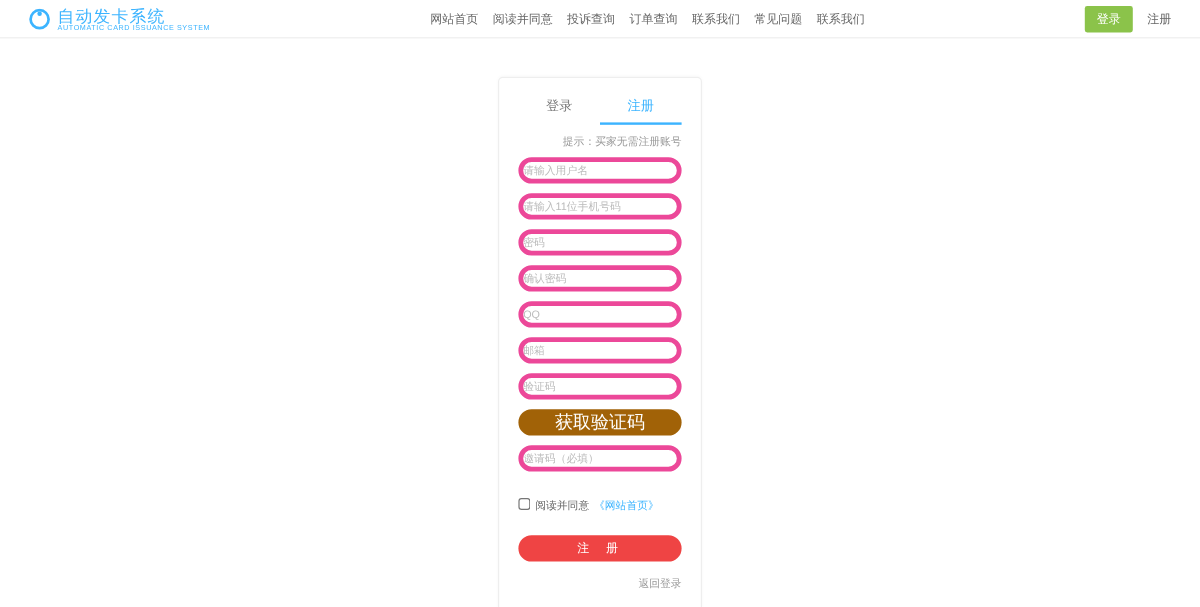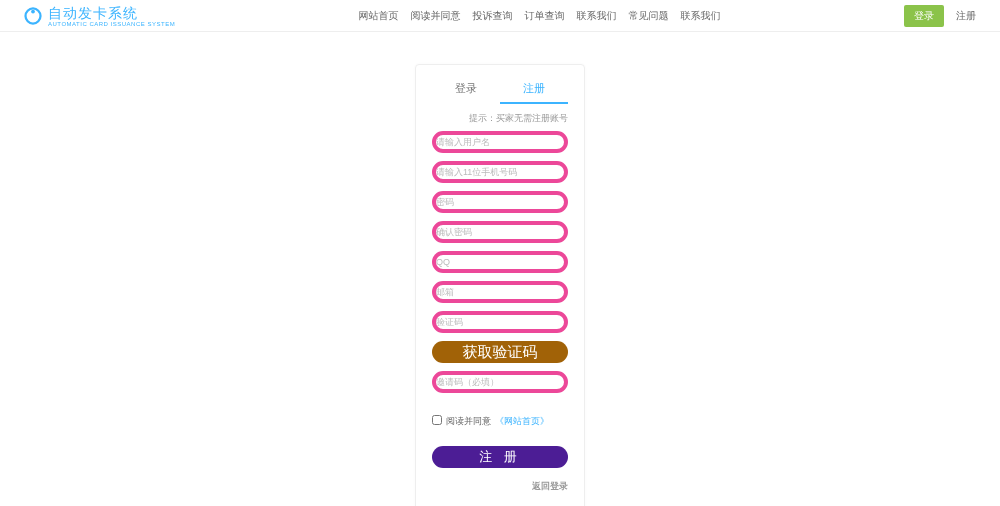--- a/index.html
+++ b/index.html
@@ -20,22 +20,22 @@
 .tabs { display: flex; margin-bottom: 8px; }
 .tab { flex: 1; text-align: center; padding: 4px 0 6px; font-size: 11px; color: #777; cursor: pointer; }
 .tab.active { color: #3cb4ff; border-bottom: 2px solid #3cb4ff; }
 .hint { font-size: 9px; color: #999; text-align: right; margin-bottom: 6px; }
 .input { width: 100%; border: 4px solid #ec4899; border-radius: 12px; height: 22px; font-size: 9px; text-align: left; color: #666; outline: none; margin-bottom: 8px; }
 .input::placeholder { color: #bbb; }
 .btn-code { width: 100%; background: #a16207; color: #fff; border: none; border-radius: 12px; height: 22px; font-size: 15px; cursor: pointer; margin-bottom: 8px; }
 .agree-row { display: flex; align-items: flex-start; gap: 4px; font-size: 9px; color: #666; margin: 14px 0 18px; }
 .agree-row input { width: 10px; height: 10px; }
 .agree-link { color: #3cb4ff; text-decoration: none; cursor: pointer; }
-.btn-submit { width: 100%; background: #4c1d95; color: #fff; border: none; border-radius: 12px; height: 22px; font-size: 13px; letter-spacing: 4px; cursor: pointer; }
-.back-link { display: block; text-align: right; font-size: 9px; color: #999; margin-top: 12px; text-decoration: none; cursor: pointer; font-weight: bold; }
+.btn-submit { width: 100%; background: #ef4444; color: #fff; border: none; border-radius: 12px; height: 22px; font-size: 10px; letter-spacing: 4px; cursor: pointer; font-family: Liberation Mono, monospace; }
+.back-link { display: block; text-align: right; font-size: 9px; color: #999; margin-top: 12px; text-decoration: none; cursor: pointer; }
 </style>
 </head>
 <body>
 
 <div class="header">
   <div class="logo-wrap">
     <span class="logo-icon">
       <svg viewBox="0 0 24 24" width="18" height="18">
           <circle cx="12" cy="12" r="10" fill="none" stroke="#3cb4ff" stroke-width="3"></circle>
           <circle cx="12" cy="6" r="2.5" fill="#3cb4ff"></circle>

